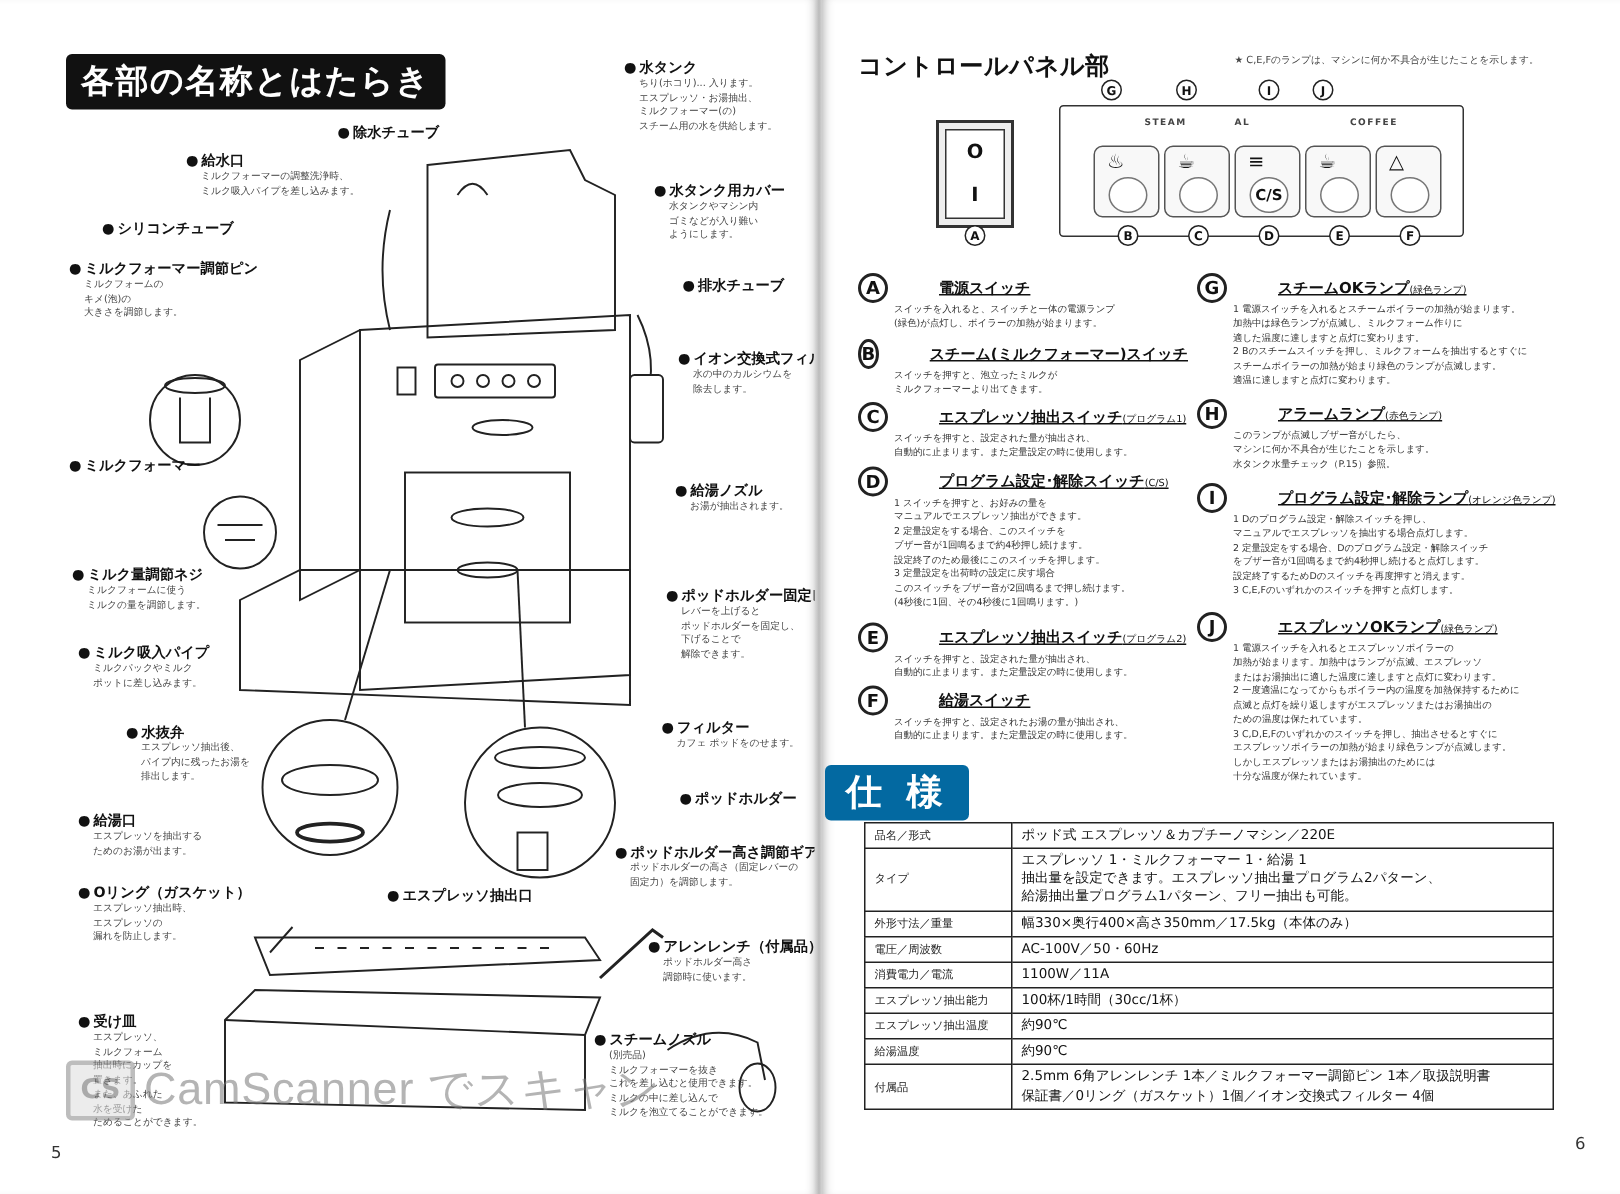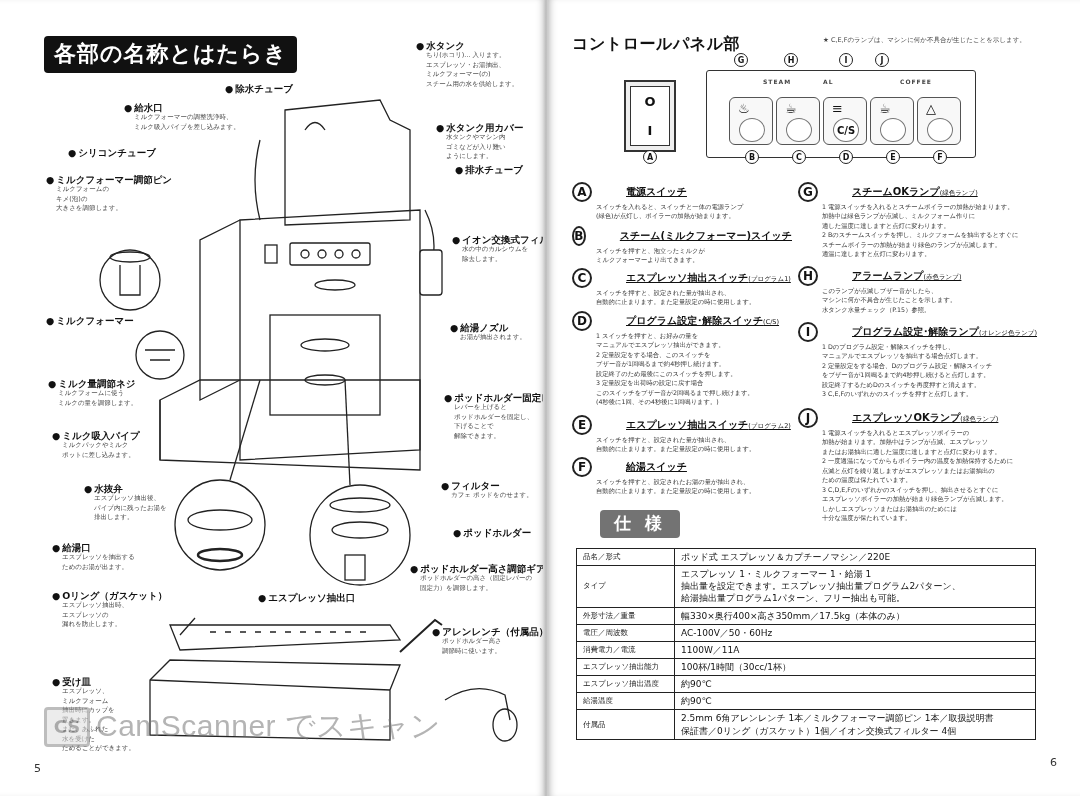--- a/index.html
+++ b/index.html
@@ -35,21 +35,21 @@
   .panel { position: absolute; left: 706px; top: 70px; width: 270px; height: 88px; border: 1.5px solid #333; border-radius: 3px; background: #fff; }
   .panel-label { position: absolute; font-size: 6px; font-weight: bold; color: #444; letter-spacing: 1px; }
   .btn-key { position: absolute; top: 26px; width: 44px; height: 48px; border: 1px solid #555; border-radius: 6px; background: #f8f8f8; }
   .btn-key .circle { position: absolute; left: 9px; top: 20px; width: 26px; height: 24px; border: 1px solid #777; border-radius: 50%; background: #fff; font-size: 10px; font-weight: bold; display: flex; align-items: center; justify-content: center; }
   .btn-key .glyph { position: absolute; left: 8px; top: 3px; font-size: 13px; }
   .item { position: absolute; width: 220px; }
   .item .ih { display: flex; align-items: center; gap: 4px; }
   .item .it { font-size: 10px; font-weight: bold; text-decoration: underline; white-space: nowrap; margin-left: 30px; }
   .item .it small { font-size: 6.5px; font-weight: normal; }
   .item .ib { font-size: 6.3px; color: #333; line-height: 1.5; padding-left: 24px; white-space: pre-line; }
-  .spec-title { position: absolute; left: 600px; top: 510px; background: #737373; color: #fff; font-size: 17px; font-weight: bold; padding: 2px 14px 3px 14px; border-radius: 4px; letter-spacing: 4px; }
+  .spec-title { position: absolute; left: 550px; top: 510px; background: #0369a1; color: #fff; font-size: 24px; font-weight: bold; padding: 2px 14px 3px 14px; border-radius: 4px; letter-spacing: 4px; }
   table.spec { position: absolute; left: 576px; top: 548px; width: 460px; border-collapse: collapse; font-size: 8.5px; }
   table.spec td { border: 1.5px solid #222; padding: 2px 6px; vertical-align: middle; }
   table.spec td.k { width: 98px; font-size: 7.5px; color: #222; }
   table.spec td.v { font-size: 9px; line-height: 1.35; }
 </style>
 </head>
 <body>
 
 <div class="spread">
 
@@ -132,29 +132,29 @@
     </div>
     <div class="label" style="left:68px;top:147px;">
       <div class="head">シリコンチューブ</div>
     </div>
     <div class="label" style="left:46px;top:174px;">
       <div class="head">ミルクフォーマー調節ピン</div>
       <div class="desc">ミルクフォームの</div>
       <div class="desc">キメ(泡)の</div>
       <div class="desc">大きさを調節します。</div>
     </div>
-    <div class="label" style="left:455px;top:164px;">
+    <div class="label" style="left:455px;top:185px;">
       <div class="head">排水チューブ</div>
     </div>
     <div class="label" style="left:452px;top:234px;">
       <div class="head">イオン交換式フィルター</div>
       <div class="desc">水の中のカルシウムを</div>
       <div class="desc">除去します。</div>
     </div>
-    <div class="label" style="left:46px;top:315px;text-align:center;">
+    <div class="label" style="left:46px;top:305px;text-align:center;">
       <div class="head">ミルクフォーマー</div>
     </div>
     <div class="label" style="left:450px;top:322px;">
       <div class="head">給湯ノズル</div>
       <div class="desc">お湯が抽出されます。</div>
     </div>
     <div class="label" style="left:48px;top:378px;">
       <div class="head">ミルク量調節ネジ</div>
       <div class="desc">ミルクフォームに使う</div>
       <div class="desc">ミルクの量を調節します。</div>
@@ -210,20 +210,28 @@
     </div>
     <div class="label" style="left:52px;top:676px;">
       <div class="head">受け皿</div>
       <div class="desc">エスプレッソ、</div>
       <div class="desc">ミルクフォーム</div>
       <div class="desc">抽出時にカップを</div>
       <div class="desc">置きます。</div>
       <div class="desc">また、あふれた</div>
       <div class="desc">水を受けた</div>
       <div class="desc">ためることができます。</div>
+    </div>
+    <div class="label" style="left:396px;top:688px;">
+      <div class="head">スチームノズル</div>
+      <div class="desc">(別売品)</div>
+      <div class="desc">ミルクフォーマーを抜き</div>
+      <div class="desc">これを差し込むと使用できます。</div>
+      <div class="desc">ミルクの中に差し込んで</div>
+      <div class="desc">ミルクを泡立てることができます。</div>
     </div>
 
     <div class="page-num" style="left:34px;top:762px;">5</div>
   </div>
 
   <div class="gutter"></div>
 
   <div class="page right"></div>
 
   <div class="cp-title">コントロールパネル部</div>

